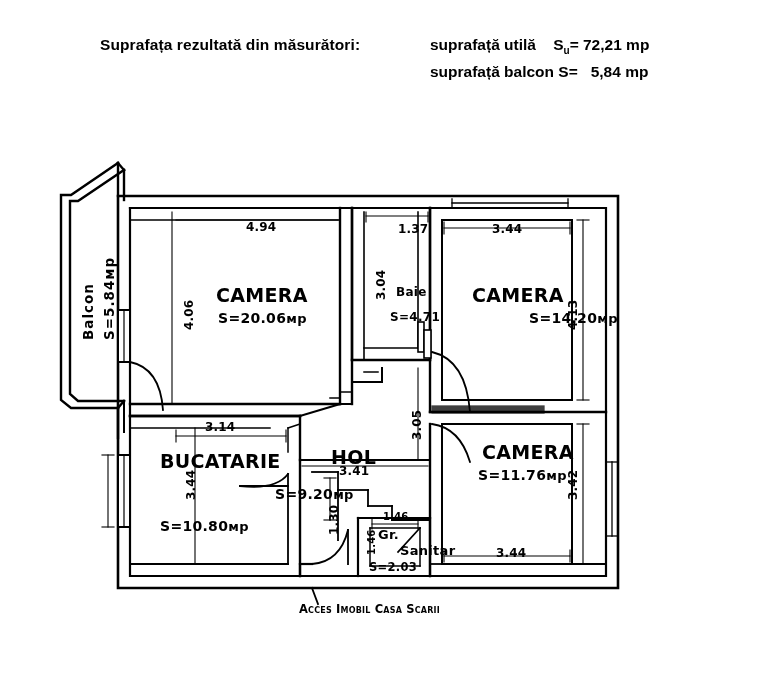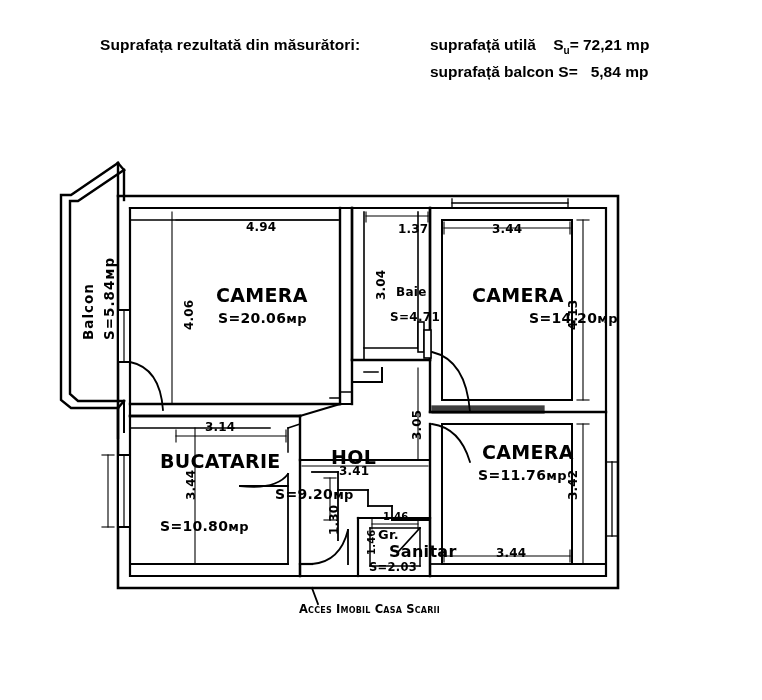--- a/index.html
+++ b/index.html
@@ -361,20 +361,20 @@
   <div class="dim" style="left:205px; top:420px;">3.14</div>
   <div class="dim rot90" style="left:184px; top:500px;">3.44</div>
 
   <div class="lbl room-name" style="left:331px; top:446px;">Hol</div>
   <div class="dim" style="left:339px; top:464px;">3.41</div>
   <div class="lbl room-area" style="left:275px; top:486px;"><span>S=9.20</span><span class="u">мp</span></div>
   <div class="dim rot90" style="left:410px; top:440px;">3.05</div>
   <div class="dim rot90" style="left:327px; top:535px;">1.30</div>
 
   <div class="lbl" style="left:378px; top:527px; font-size:13px;">Gr.</div>
-  <div class="lbl" style="left:357px; top:543px; font-size:16px;padding-left:32px;">Sanitar</div>
+  <div class="lbl" style="left:368px; top:543px; font-size:13px;padding-left:32px;">Sanitar</div>
   <div class="lbl" style="left:369px; top:561px; font-size:11.5px;">S=2.03</div>
   <div class="dim" style="left:383px; top:511px; font-size:10px;">1.46</div>
   <div class="dim rot90" style="left:366px; top:555px; font-size:10px;">1.46</div>
 
   <div class="footer-note" style="left:299px; top:602px;">Acces Imobil Casa Scarii</div>
 
 </div>
 
 </body></html>

